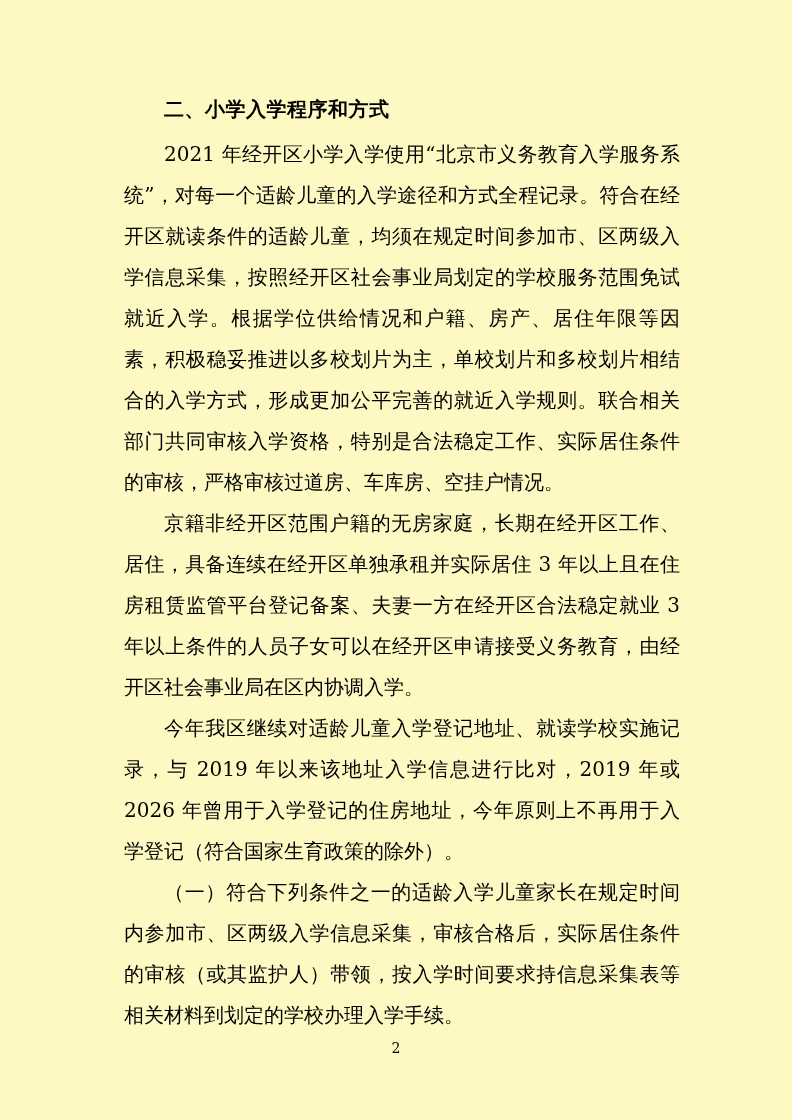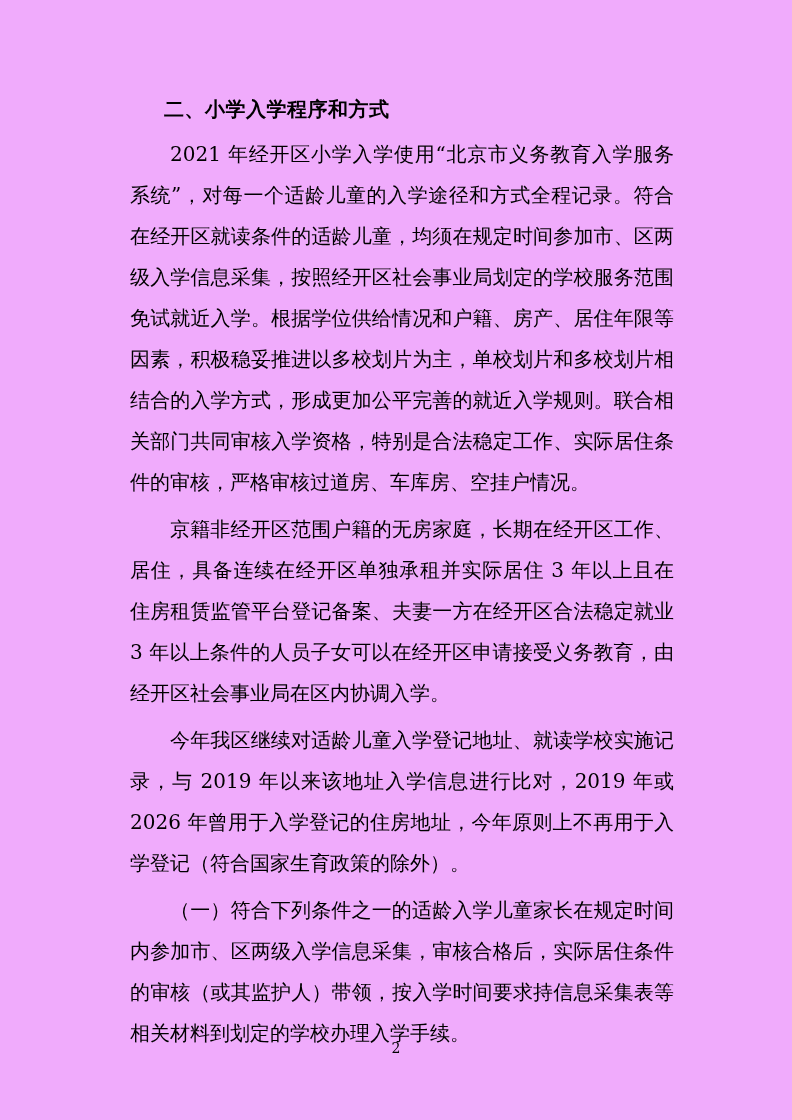--- a/index.html
+++ b/index.html
@@ -14,40 +14,40 @@
     color: #000000;
     position: relative;
     overflow: hidden;
   }
   .page {
     position: absolute;
     left: 0;
     top: 0;
     width: 792px;
     height: 1120px;
-    background: #f0abfc;
+    background: #fef9c3;
   }
   .content {
     position: absolute;
     left: 124px;
     top: 92px;
     width: 556px;
   }
   .heading {
     font-size: 20px;
     font-weight: bold;
     line-height: 34px;
     text-indent: 40px;
     letter-spacing: 0.5px;
     margin: 0 0 8px 0;
   }
   p.body-par {
     font-size: 20px;
     line-height: 41px;
-    margin: 6px;
+    margin: 0;
     text-align: justify;
     text-justify: inter-ideograph;
     text-indent: 40px;
     letter-spacing: 0px;
   }
   .page-number {
     position: absolute;
     left: 0;
     top: 1040px;
     width: 792px;

